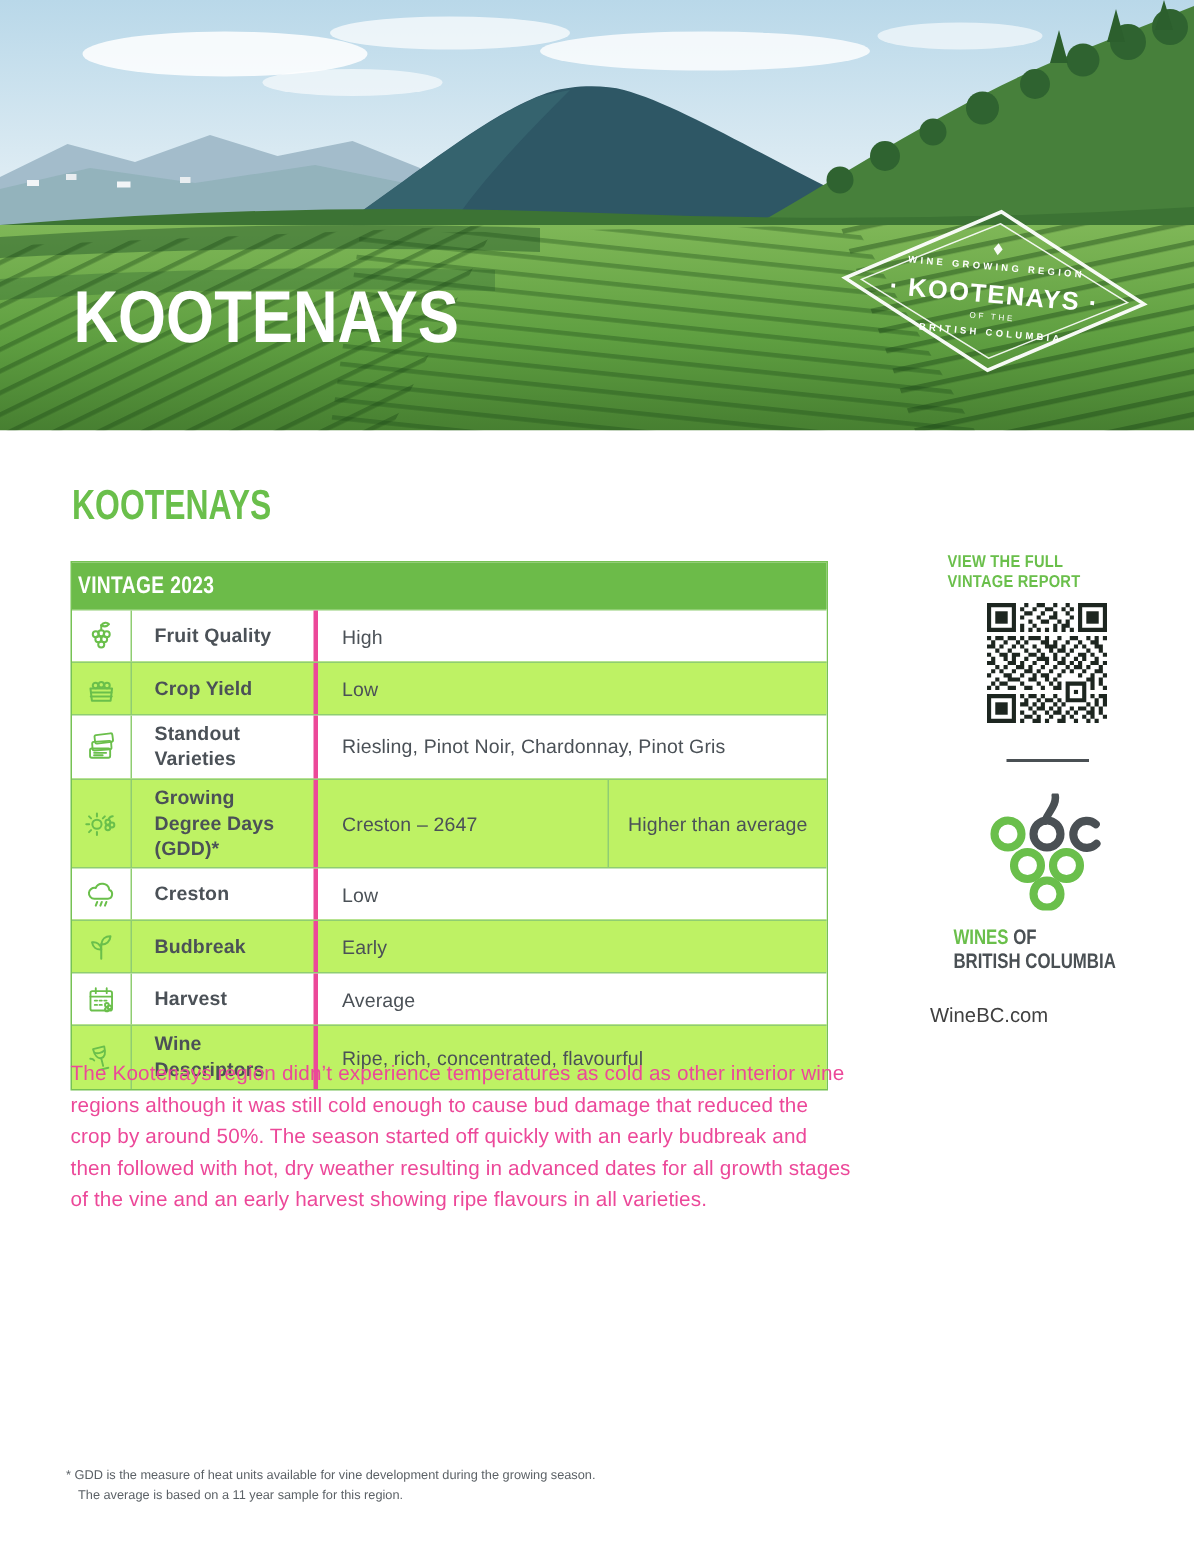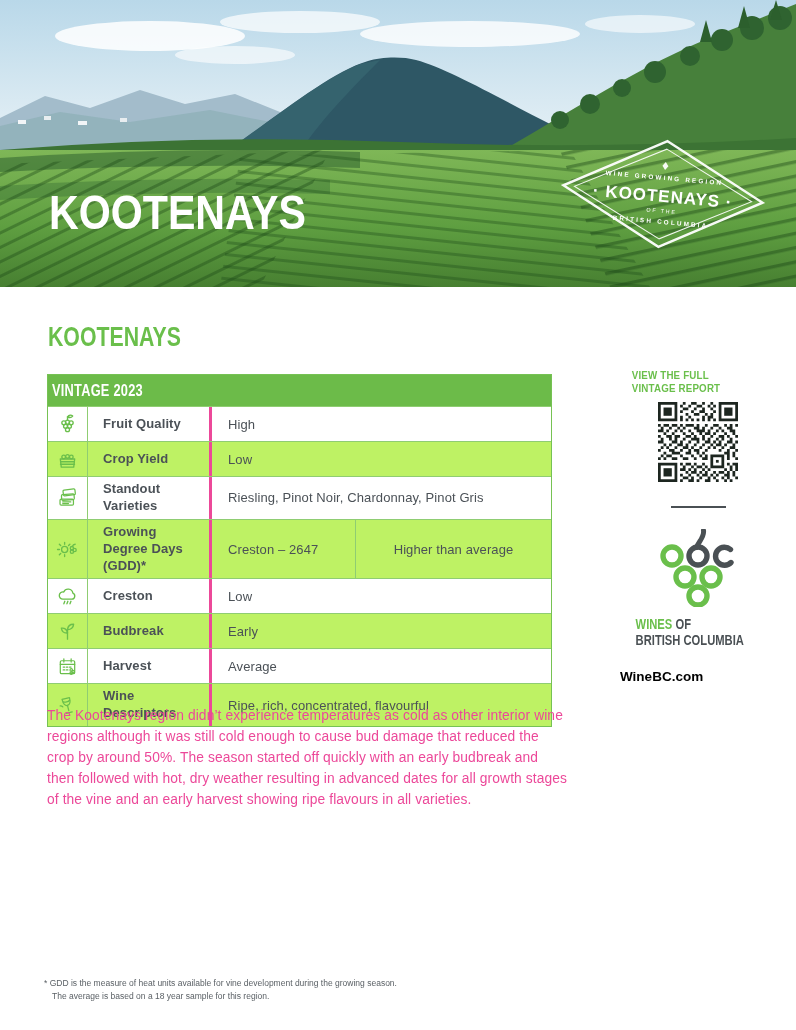--- a/index.html
+++ b/index.html
@@ -22,34 +22,34 @@
   #vintage-table{position:absolute;left:47px;top:374px;width:505px;border:1px solid #76c254;box-sizing:border-box;}
   .vt-header{background:#6cbb49;color:#ffffff;height:31px;display:flex;align-items:center;padding-left:4px;}
   .vt-header span{font-weight:bold;font-size:16px;letter-spacing:.3px;transform:scaleX(.8);transform-origin:left center;white-space:nowrap;}
   .vt-row{display:flex;min-height:34px;border-top:1px solid #8fcd72;background:#ffffff;}
   .vt-row.shade{background:#bef264;}
   .vt-row.tall{min-height:46px;}
   .cell{display:flex;align-items:center;box-sizing:border-box;font-size:13px;color:#4b5157;letter-spacing:.1px;}
   .cell-icon{width:40px;justify-content:center;border-right:1px solid #8fcd72;flex:none;}
   .cell-label{width:124px;padding:4px 8px 4px 15px;border-right:3px solid #ec4899;flex:none;line-height:1.3;font-weight:bold;}
   .cell-value{flex:1;padding:4px 8px 4px 16px;text-align:right;}
-  .cell-value2{width:196px;flex:none;border-left:1px solid #8fcd72;justify-content:center;text-align:center;padding:4px 8px;}
+  .cell-value2{width:146px;flex:none;border-left:1px solid #8fcd72;justify-content:center;text-align:center;padding:4px 8px;}
   .row-icon{width:23px;height:23px;display:block;}
 
   
   #sidebar{position:absolute;left:620px;top:369px;width:156px;}
   .cta{color:#6abf4b;font-weight:bold;font-size:11.5px;line-height:1.15;letter-spacing:.2px;
     transform:scaleX(.85);transform-origin:center top;}
   .qr{margin:7px auto 0;display:block;}
   .divider{width:55px;height:2px;background:#4a5054;margin:24px auto 21px;}
   .bc-logo{display:block;margin:0 auto;}
   .wines-line{margin-top:10px;font-weight:bold;font-size:14px;line-height:1.12;color:#4a5054;
     transform:scaleX(.8);transform-origin:center top;white-space:nowrap;}
   .wines-line .green{color:#6abf4b;}
-  .website{margin-top:20px;font-weight:bold;font-size:13.5px;color:#000000;cursor:pointer;}
+  .website{margin-top:20px;font-weight:normal;font-size:13.5px;color:#404040;cursor:pointer;}
 
   
   .body-paragraph{position:absolute;left:47px;top:705px;width:521px;font-size:13.8px;line-height:21px;
     color:#ec4899;letter-spacing:.1px;}
 
   
   .footnote{position:absolute;left:44px;top:961px;font-size:8.5px;line-height:1.5;color:#5b6166;margin-top:16px;}
   .footnote .l2{padding-left:8px;}
 </style>
 </head>
@@ -314,16 +314,16 @@
       <div>BRITISH COLUMBIA</div>
     </div>
 
     <div class="website">WineBC.com</div>
   </div>
 
   <div class="body-paragraph">The Kootenays region didn’t experience temperatures as cold as other interior wine regions although it was still cold enough to cause bud damage that reduced the crop by around 50%. The season started off quickly with an early budbreak and then followed with hot, dry weather resulting in advanced dates for all growth stages of the vine and an early harvest showing ripe flavours in all varieties.</div>
 
   <div class="footnote">
     <div class="l1">* GDD is the measure of heat units available for vine development during the growing season.</div>
-    <div class="l2">The average is based on a 18 year sample for this region.</div>
+    <div class="l2">The average is based on a 11 year sample for this region.</div>
   </div>
 
 </div>
 
 </body></html>

